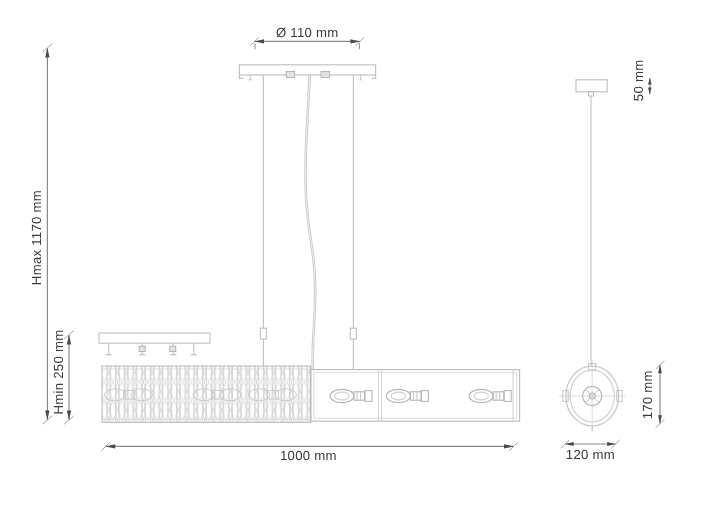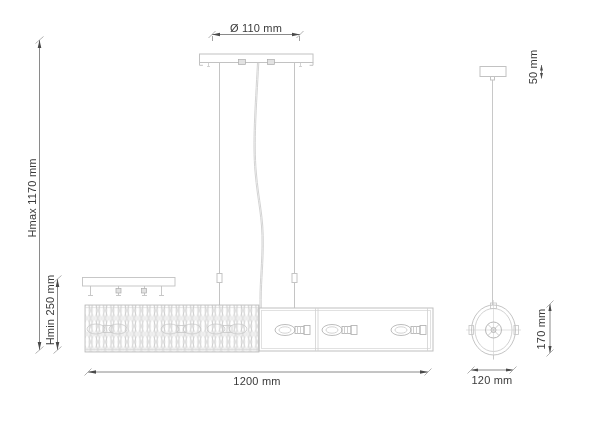--- a/index.html
+++ b/index.html
@@ -145,18 +145,18 @@
   <g stroke="#9e9e9e" stroke-width="0.8" fill="none">
     <path d="M35.5,23.5 L43.5,16.5 M35.5,333.5 L43.5,326.5 M53.5,333.5 L61.5,326.5 M53.5,262.5 L61.5,255.5"></path>
     <path d="M84.5,355.5 L91.5,348.5 M424.5,355.5 L431.5,348.5 M467.5,353.5 L474.5,346.5 M509.5,353.5 L516.5,346.5"></path>
     <path d="M546.5,287.5 L553.5,280.5 M546.5,336.5 L553.5,329.5 M208.5,18 L215.5,11 M296.5,18 L303.5,11"></path>
   </g>
 </svg>
 
 <div class="dim" style="left:256px;  top:7.5px;">Ø 110 mm</div>
 <div class="dim rot" style="left:32px;   top:178px;">Hmax 1170 mm</div>
 <div class="dim rot" style="left:50px;   top:290px;">Hmin 250 mm</div>
-<div class="dim" style="left:257px;  top:361px;">1200 mm</div>
+<div class="dim" style="left:257px;  top:361px;">1000 mm</div>
 <div class="dim" style="left:492px;  top:360px;">120 mm</div>
 <div class="dim rot" style="left:541px;  top:309px;">170 mm</div>
 <div class="dim rot" style="left:533px;  top:47px;">50 mm</div>
 
 </div>
 
 </body></html>

